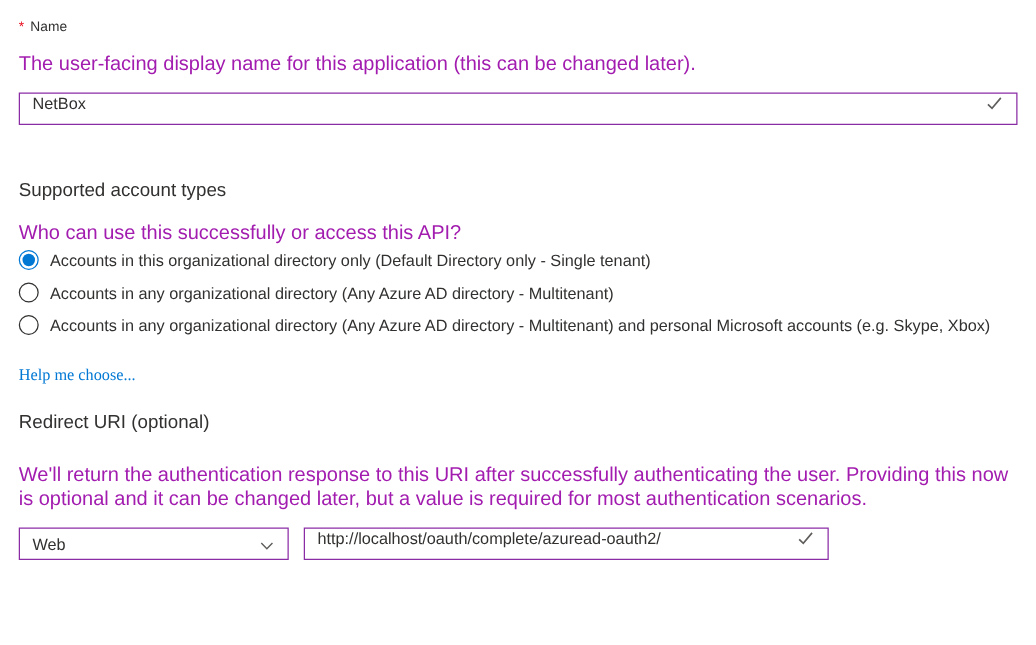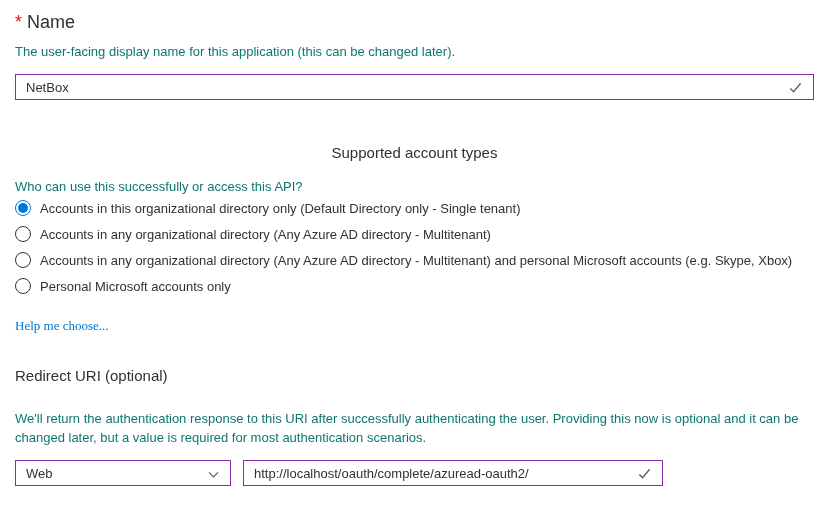--- a/index.html
+++ b/index.html
@@ -5,49 +5,49 @@
   * { margin: 0; padding: 0; box-sizing: border-box; }
   html, body { width: 829px; height: 516px; }
   body {
     font-family: "Liberation Sans", "DejaVu Sans", sans-serif;
     font-size: 13px;
     color: #323130;
     background: #ffffff;
     padding: 12px 15px;
     overflow: hidden;
   }
-  .field-label { font-size: 18px; line-height: 20px; color: #323130; }
+  .field-label { font-size: 11px; line-height: 20px; color: #323130; }
   .req { color: #e81123; margin-right: 5px; }
-  .hint { font-size: 13px; line-height: 16px; margin-top: 12px; color: #0f766e; }
+  .hint { font-size: 16px; line-height: 16px; margin-top: 12px; color: #a21caf; }
   .question { margin-top: 16px; }
 
   .text-input {
     margin-top: 14px;
     height: 26px;
     border: 1px solid #8a2da5;
     background: #fff;
     display: flex;
-    align-items: center;
+    align-items: flex-start;
     padding: 0 10px;
   }
   .text-input input {
     flex: 1;
     border: none;
     outline: none;
     font-family: "Liberation Sans", "DejaVu Sans", sans-serif;
     font-size: 13px;
     color: #323130;
     background: transparent;
     min-width: 0;
   }
   .check-icon { flex: none; display: flex; align-items: center; margin-left: 8px; }
 
   .section-title { font-size: 15px; font-weight: 400; line-height: 20px; color: #323130; }
-  .title-accounts { margin-top: 43px; text-align: center; }
-  .title-redirect { margin-top: 32px; }
+  .title-accounts { margin-top: 43px; }
+  .title-redirect { margin-top: 20px; }
 
   .radio-group { }
   .radio-row { height: 26px; display: flex; align-items: center; cursor: pointer; }
   .radio {
     width: 16px; height: 16px; flex: none;
     border: 1px solid #323130; border-radius: 50%;
     background: #fff; position: relative; margin-right: 9px;
   }
   .radio.selected { border-color: #0078d4; }
   .radio.selected::after {
@@ -102,24 +102,20 @@
       <span class="radio-label">Accounts in this organizational directory only (Default Directory only - Single tenant)</span>
     </div>
     <div class="radio-row">
       <span class="radio"></span>
       <span class="radio-label">Accounts in any organizational directory (Any Azure AD directory - Multitenant)</span>
     </div>
     <div class="radio-row">
       <span class="radio"></span>
       <span class="radio-label">Accounts in any organizational directory (Any Azure AD directory - Multitenant) and personal Microsoft accounts (e.g. Skype, Xbox)</span>
     </div>
-    <div class="radio-row">
-      <span class="radio"></span>
-      <span class="radio-label">Personal Microsoft accounts only</span>
-    </div>
   </div>
 
   <a class="link">Help me choose...</a>
 
   
   <h2 class="section-title title-redirect">Redirect URI (optional)</h2>
   <div class="hint para">We'll return the authentication response to this URI after successfully authenticating the user. Providing this now is optional and it can be changed later, but a value is required for most authentication scenarios.</div>
 
   <div class="controls-row">
     <div class="dropdown">

